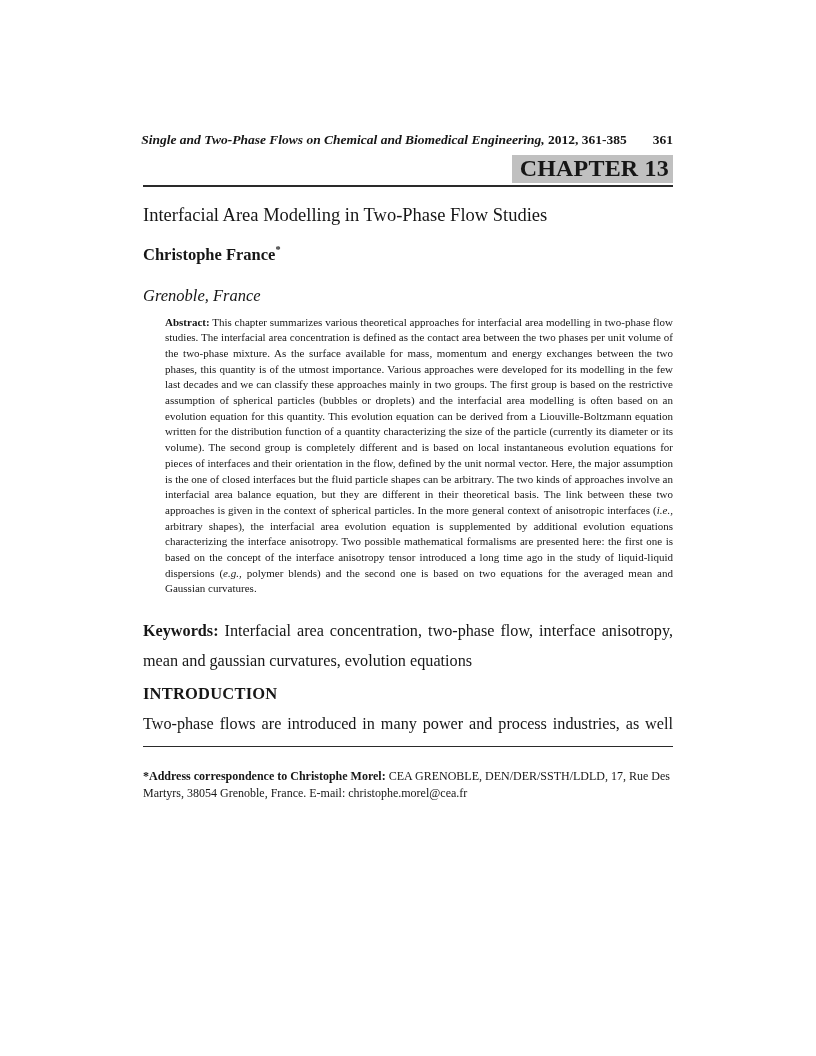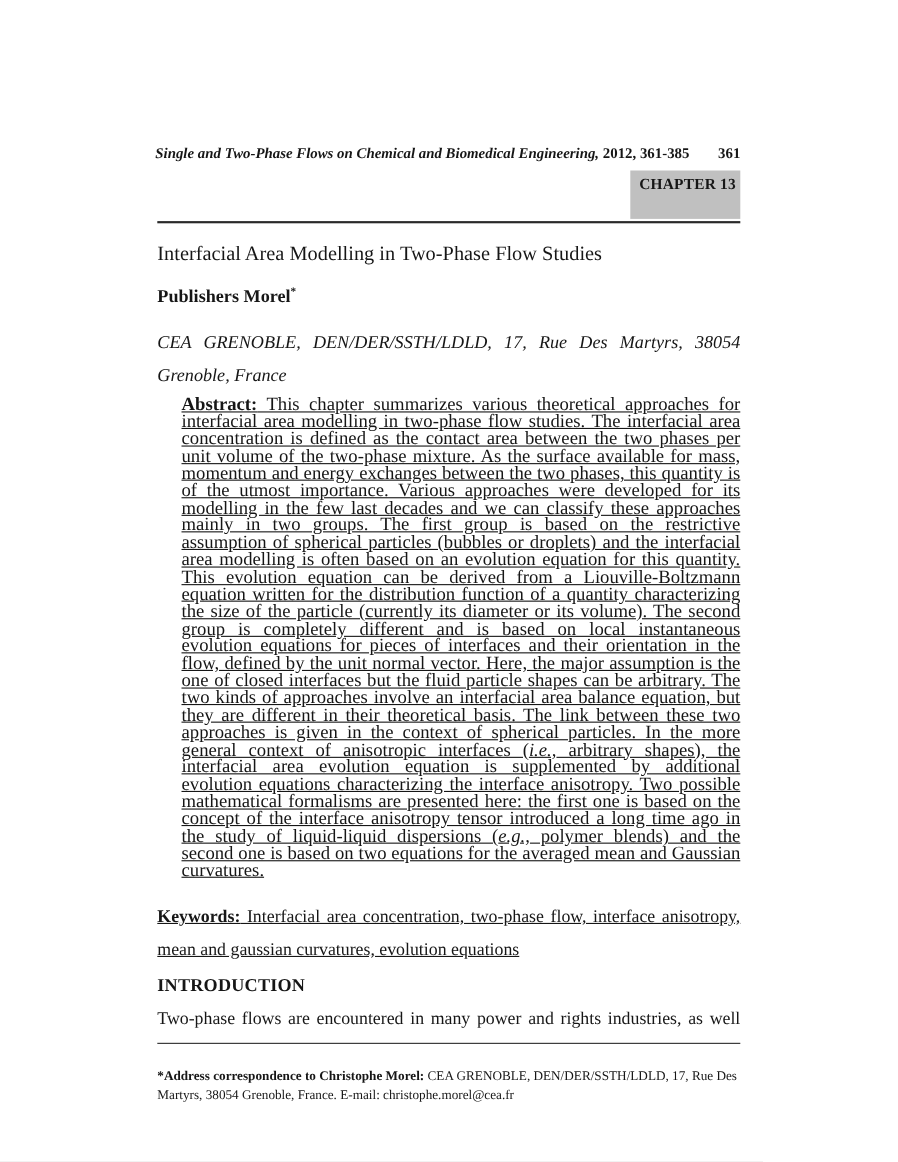--- a/index.html
+++ b/index.html
@@ -33,23 +33,23 @@
   }
 
   .chapter-row {
     display: flex;
     justify-content: flex-end;
     margin-top: 7px;
   }
   .chapter-badge {
     background: var(--chapter_highlight, #c0c0c0);
     font-weight: bold;
-    font-size: 14px;
+    font-size: 24px;
     line-height: 27px;
-    padding: 0 4px 17px 8px;
+    padding: 0 4px 1px 8px;
     letter-spacing: 0.2px;
   }
 
   .head-rule {
     border: 0;
     border-top: 2px solid #2a2a2a;
     margin: 2px 0 0 0;
   }
 
   .article-title {
@@ -73,24 +73,23 @@
     line-height: 30px;
   }
   .affiliation .line-justify {
     text-align: justify;
     text-align-last: justify;
   }
 
   .abstract {
     margin: 4px 0 0 22px;
     width: 508px;
-    font-size: 17px;
+    font-size: 11px;
     line-height: 15.7px;
     text-align: justify;
-    text-decoration: underline;
   }
 
   .keywords {
     margin-top: 19px;
     font-size: 16.2px;
     line-height: 30px;
     text-align: justify;
   }
 
   .section-heading {
@@ -141,34 +140,33 @@
 
   <div class="chapter-row">
     <span class="chapter-badge">CHAPTER 13</span>
   </div>
 
   <hr class="head-rule">
 
   <h1 class="article-title" style="margin-bottom:0;">Interfacial Area Modelling in Two-Phase Flow Studies</h1>
 
   <div class="author-line">
-    <span>Publishers Morel</span><span class="seg-sup">*</span>
+    <span>Christophe France</span><span class="seg-sup">*</span>
   </div>
 
   <div class="affiliation">
-    <div class="line-justify">CEA GRENOBLE, DEN/DER/SSTH/LDLD, 17, Rue Des Martyrs, 38054</div>
     <div>Grenoble, France</div>
   </div>
 
   <p class="abstract"><span class="seg-b">Abstract:</span><span> This chapter summarizes various theoretical approaches for interfacial area modelling in two-phase flow studies. The interfacial area concentration is defined as the contact area between the two phases per unit volume of the two-phase mixture. As the surface available for mass, momentum and energy exchanges between the two phases, this quantity is of the utmost importance. Various approaches were developed for its modelling in the few last decades and we can classify these approaches mainly in two groups. The first group is based on the restrictive assumption of spherical particles (bubbles or droplets) and the interfacial area modelling is often based on an evolution equation for this quantity. This evolution equation can be derived from a Liouville-Boltzmann equation written for the distribution function of a quantity characterizing the size of the particle (currently its diameter or its volume). The second group is completely different and is based on local instantaneous evolution equations for pieces of interfaces and their orientation in the flow, defined by the unit normal vector. Here, the major assumption is the one of closed interfaces but the fluid particle shapes can be arbitrary. The two kinds of approaches involve an interfacial area balance equation, but they are different in their theoretical basis. The link between these two approaches is given in the context of spherical particles. In the more general context of anisotropic interfaces (</span><span class="seg-i">i.e.,</span><span> arbitrary shapes), the interfacial area evolution equation is supplemented by additional evolution equations characterizing the interface anisotropy. Two possible mathematical formalisms are presented here: the first one is based on the concept of the interface anisotropy tensor introduced a long time ago in the study of liquid-liquid dispersions (</span><span class="seg-i">e.g.,</span><span> polymer blends) and the second one is based on two equations for the averaged mean and Gaussian curvatures.</span></p>
 
-  <p class="keywords" style="margin-bottom:0;text-decoration:underline;"><span class="seg-b">Keywords:</span><span> Interfacial area concentration, two-phase flow, interface anisotropy, mean and gaussian curvatures, evolution equations</span></p>
+  <p class="keywords" style="margin-bottom:0;"><span class="seg-b">Keywords:</span><span> Interfacial area concentration, two-phase flow, interface anisotropy, mean and gaussian curvatures, evolution equations</span></p>
 
   <h2 class="section-heading" style="margin-bottom:0;">INTRODUCTION</h2>
 
-  <p class="intro-paragraph" style="margin-bottom:0;">Two-phase flows are encountered in many power and rights industries, as well</p>
+  <p class="intro-paragraph" style="margin-bottom:0;">Two-phase flows are introduced in many power and process industries, as well</p>
 
   <hr class="footnote-rule">
 
   <p class="footnote" style="margin-bottom:0;"><span class="seg-b">*Address correspondence to Christophe Morel:</span><span> CEA GRENOBLE, DEN/DER/SSTH/LDLD, 17, Rue Des Martyrs, 38054 Grenoble, France. E-mail: christophe.morel@cea.fr</span></p>
 
 
 </div>
 
 </body></html>

